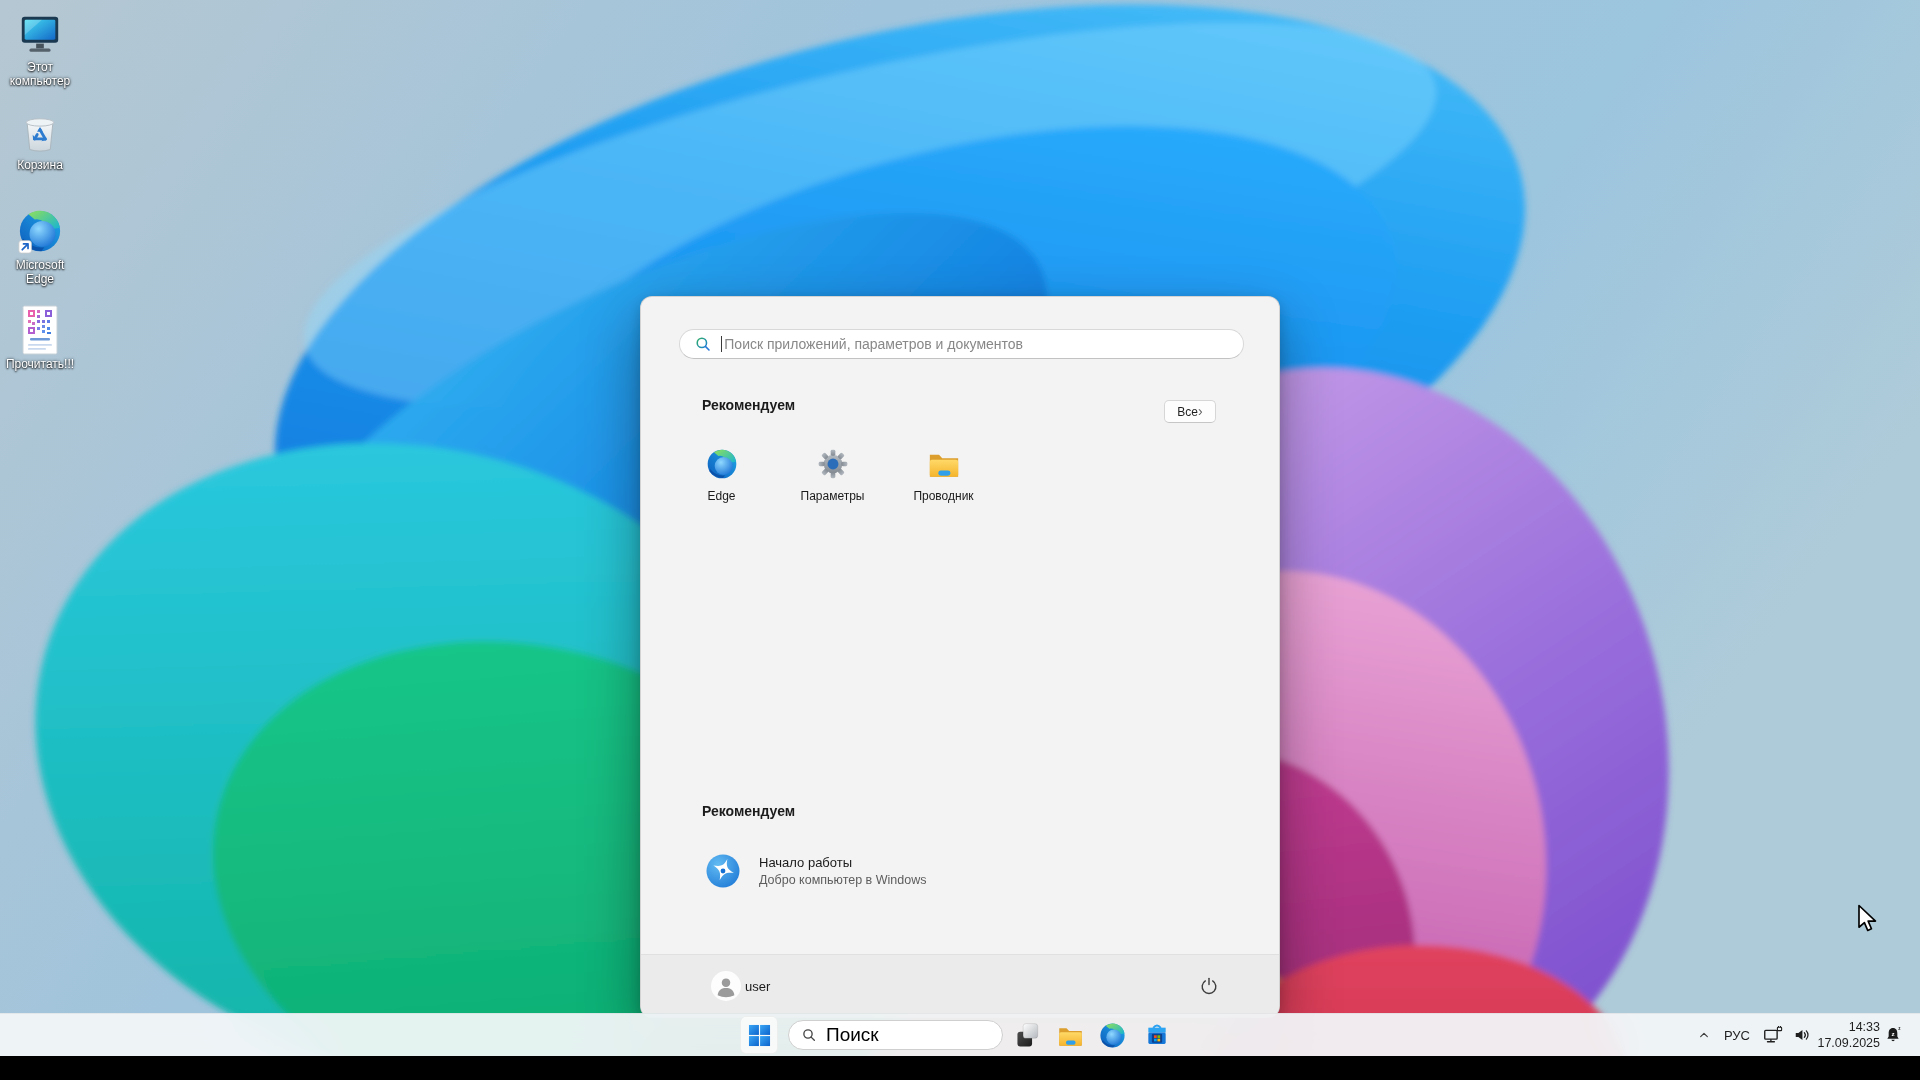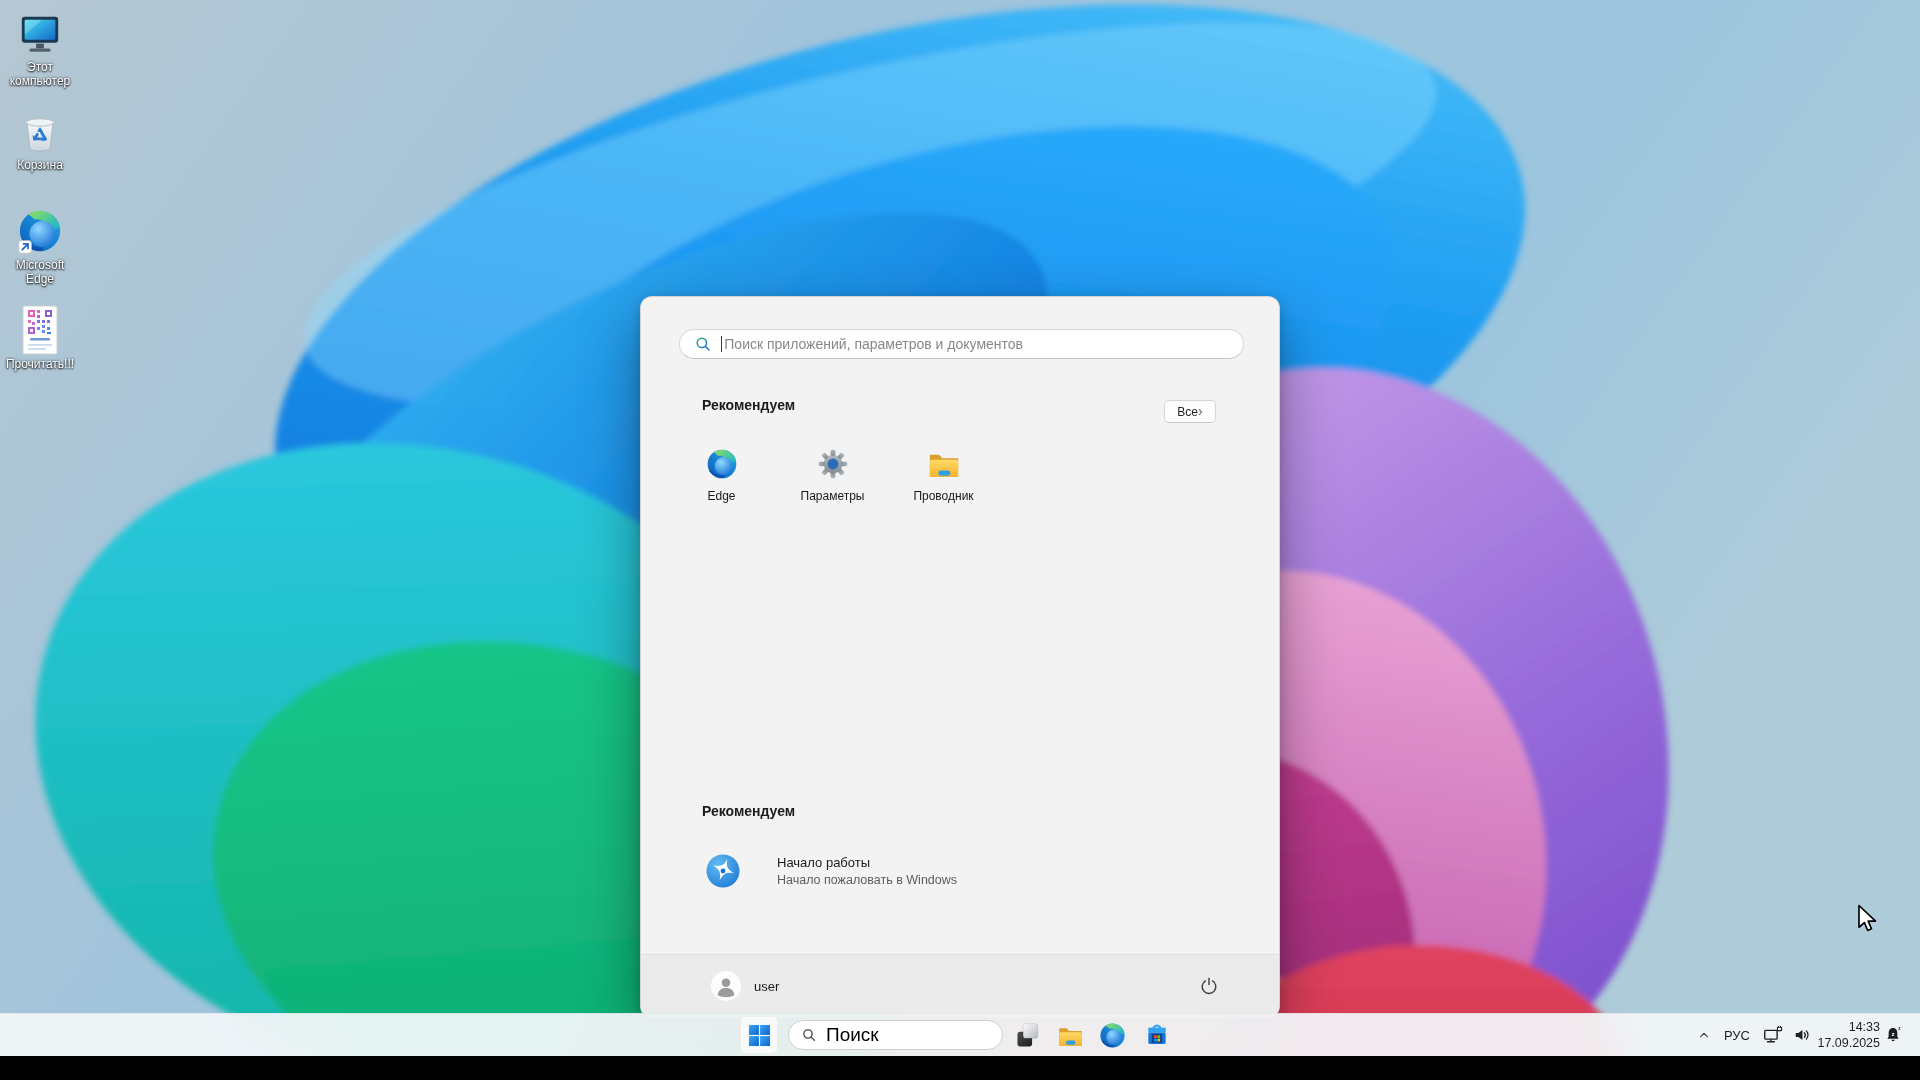--- a/index.html
+++ b/index.html
@@ -30,27 +30,27 @@
           background:#fdfdfd;border:1px solid #d6d6d6;border-bottom-color:#c6c6c6;border-radius:5px;
           display:flex;align-items:center;justify-content:center;padding:0 9px;
           font-size:12px;color:#1f1f1f;cursor:default;}
   #sm-all .chev{font-size:14px;color:#5f5f5f;line-height:1;transform:translateY(-1px);}
   #sm-pinned-row{position:absolute;left:33px;top:440px;display:flex;gap:16px;}
   .pin-tile{width:95px;height:84px;display:flex;flex-direction:column;align-items:center;
             padding-top:11px;box-sizing:border-box;border-radius:6px;}
   .pin-tile .lbl{margin-top:9px;font-size:12px;color:var(--text-primary,#1b1b1b);}
   #sm-pinned-row{top:140px;}
   #sm-rec-item{position:absolute;left:48px;top:544px;width:360px;height:60px;border-radius:6px;
-               display:flex;align-items:center;gap:36px;padding-left:16px;box-sizing:border-box;}
+               display:flex;align-items:center;gap:18px;padding-left:16px;box-sizing:border-box;}
   .rec-title{font-size:13px;color:var(--text-primary,#1b1b1b);}
   .rec-sub{font-size:12.5px;color:var(--text-secondary,#5d5d5d);margin-top:3px;}
   #sm-footer{position:absolute;left:0;right:0;bottom:0;height:62px;
              background:var(--panel-footer-bg,#ebebeb);border-top:1px solid #e0e0e0;
              display:flex;align-items:center;}
-  #sm-user{display:flex;align-items:center;gap:13px;margin-left:62px;border-radius:6px;padding:5px 8px;}
+  #sm-user{display:flex;align-items:center;gap:4px;margin-left:62px;border-radius:6px;padding:5px 8px;}
   #sm-user .uname{font-size:13px;color:var(--text-primary,#1b1b1b);}
   #sm-power{position:absolute;right:50px;top:11px;width:40px;height:40px;border-radius:6px;
             display:flex;align-items:center;justify-content:center;}
   
   #taskbar{position:absolute;left:0;right:0;bottom:0;height:42px;z-index:10;
            background:var(--taskbar-bg,rgba(242,245,248,.93));backdrop-filter:blur(16px);
            border-top:1px solid rgba(0,0,0,.05);}
   #tb-start{position:absolute;left:740px;top:2px;width:38px;height:38px;border-radius:6px;
             background:rgba(255,255,255,.72);border:1px solid rgba(0,0,0,.05);box-sizing:border-box;
             display:flex;align-items:center;justify-content:center;}
@@ -335,21 +335,21 @@
     <div class="sm-h" style="top:506px">Рекомендуем</div>
 
     <div id="sm-rec-item">
       <svg width="36" height="36" viewBox="0 0 48 48">
         <circle cx="24" cy="24" r="22" fill="url(#gsG)"></circle>
         <path d="M24 7 C25.6 17 28 19.4 38.5 21.5 C28.6 24 26 26.4 24 37 C22 26.4 19.4 24 9.5 21.5 C20 19.4 22.4 17 24 7 Z" fill="#ffffff" transform="rotate(20 24 24)"></path>
         <circle cx="24" cy="24" r="3.2" fill="#1470d2"></circle>
       </svg>
       <div>
         <div class="rec-title">Начало работы</div>
-        <div class="rec-sub">Начало пожаловать в Windows</div>
+        <div class="rec-sub">Добро компьютер в Windows</div>
       </div>
     </div>
 
     <div id="sm-footer">
       <div id="sm-user">
         <svg width="30" height="30" viewBox="0 0 24 24">
           <circle cx="12" cy="12" r="12" fill="#fdfdfd"></circle>
           <circle cx="12" cy="9.3" r="3.4" fill="#9b9b9b"></circle>
           <path d="M5.3 19.3 C5.8 14.9 8.9 13.6 12 13.6 C15.1 13.6 18.2 14.9 18.7 19.3 Q12 22.5 5.3 19.3 Z" fill="#9b9b9b"></path>
         </svg>

